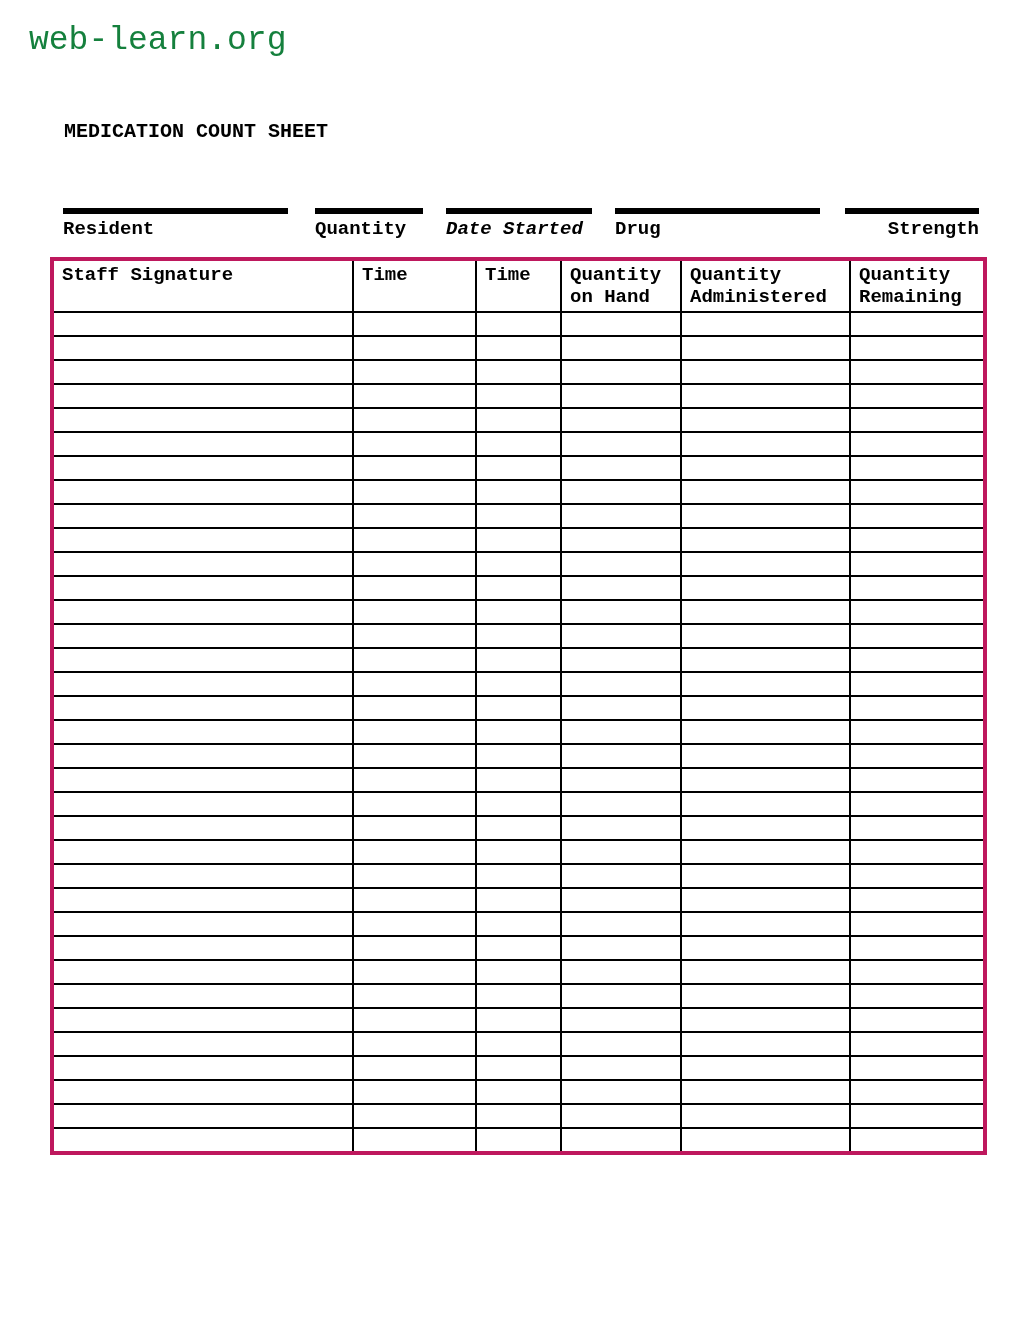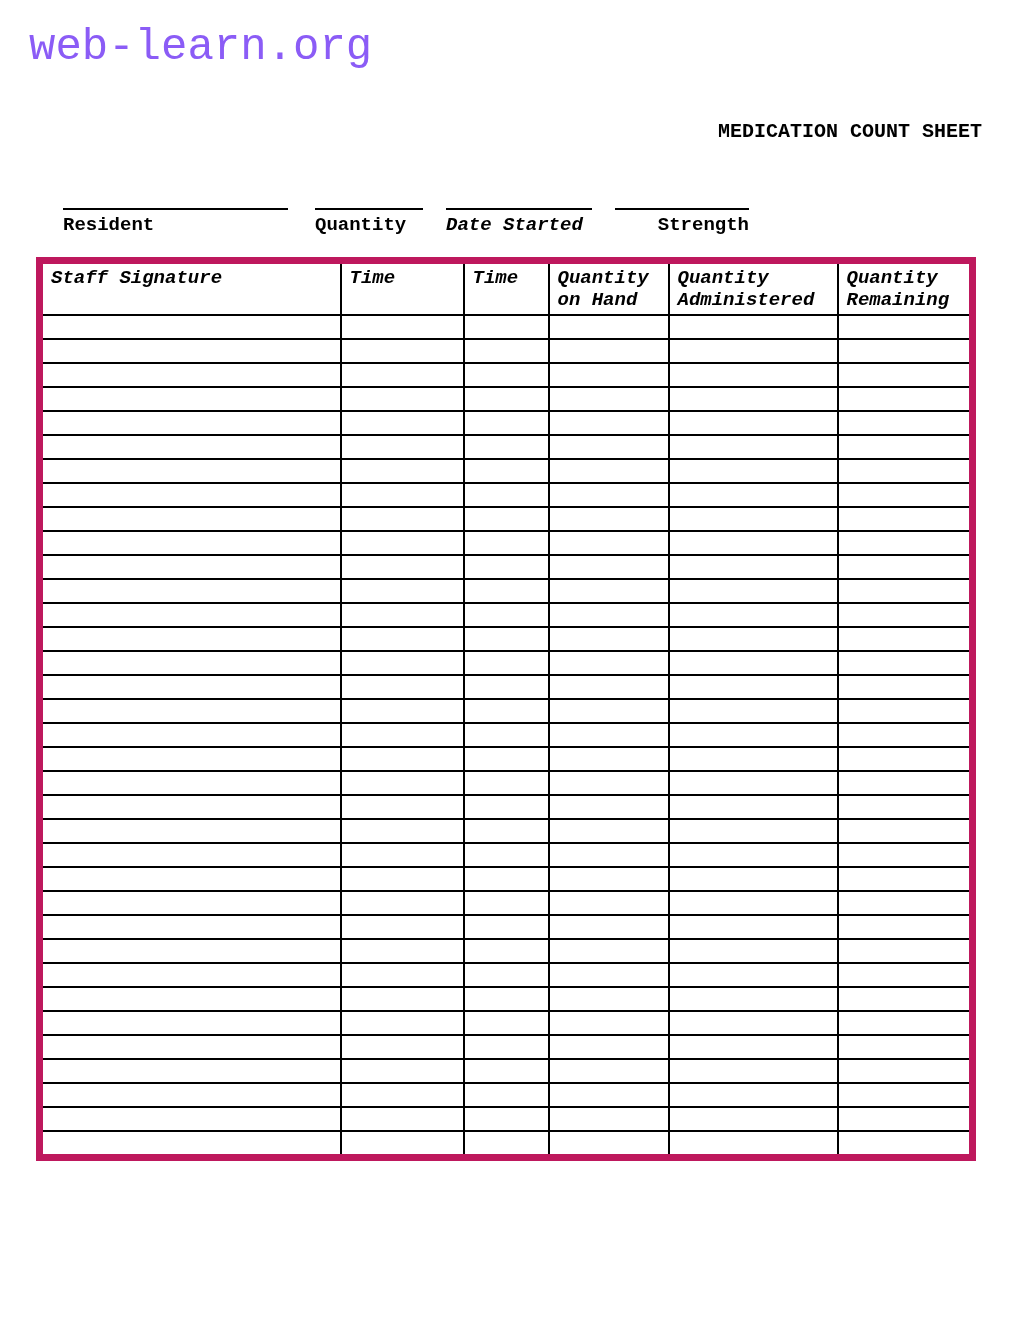--- a/index.html
+++ b/index.html
@@ -13,65 +13,64 @@
     height: 1327px;
     background: #ffffff;
     font-family: "Liberation Mono", "DejaVu Sans Mono", monospace;
     color: #000000;
     overflow: hidden;
   }
   .logo {
     position: absolute;
     left: 29px;
     top: 22px;
-    font-size: 44px;
+    font-size: 33px;
     font-weight: 400;
-    color: #8b5cf6;
+    color: #15803d;
     white-space: nowrap;
   }
   .doc-title {
     position: absolute;
     left: 49px;
     top: 120px;
     width: 933px;
     padding-left: 15px;
     box-sizing: border-box;
-    text-align: right;
+    text-align: left;
     font-size: 20px;
     font-weight: 700;
     white-space: nowrap;
   }
   .fields {
     position: absolute;
     left: 63px;
     top: 208px;
     display: flex;
   }
   .field {
-    border-top: 2px solid #000000;
+    border-top: 6px solid #000000;
     padding-top: 4px;
     font-size: 19px;
     font-weight: 700;
     white-space: nowrap;
     box-sizing: border-box;
   }
   .field.f0 { width: 225px; margin-right: 27px; }
   .field.f1 { width: 108px; margin-right: 23px; }
   .field.f2 { width: 146px; margin-right: 23px; font-style: italic; }
   .field.f3 { width: 205px; margin-right: 25px; }
   .field.f4 { width: 134px; text-align: right; }
   table.sheet {
     position: absolute;
-    left: 36px;
+    left: 50px;
     top: 257px;
     width: 933px;
     table-layout: fixed;
     border-collapse: collapse;
-    border: 7px solid #be185d;
-    font-style: italic;
+    border: 4px solid #be185d;
   }
   table.sheet col.c0 { width: 301px; }
   table.sheet col.c1 { width: 123px; }
   table.sheet col.c2 { width: 85px;  }
   table.sheet col.c3 { width: 120px; }
   table.sheet col.c4 { width: 169px; }
   table.sheet col.c5 { width: 135px; }
   table.sheet th, table.sheet td {
     border: 2px solid #000000;
   }
@@ -102,20 +101,23 @@
 
   <div class="fields">
     <div class="field f0">
       <span>Resident</span>
     </div>
     <div class="field f1">
       <span>Quantity</span>
     </div>
     <div class="field f2">
       <span>Date Started</span>
+    </div>
+    <div class="field f3">
+      <span>Drug</span>
     </div>
     <div class="field f4">
       <span>Strength</span>
     </div>
   </div>
 
   <table class="sheet">
     <colgroup>
       <col class="c0">
         <col class="c1">

